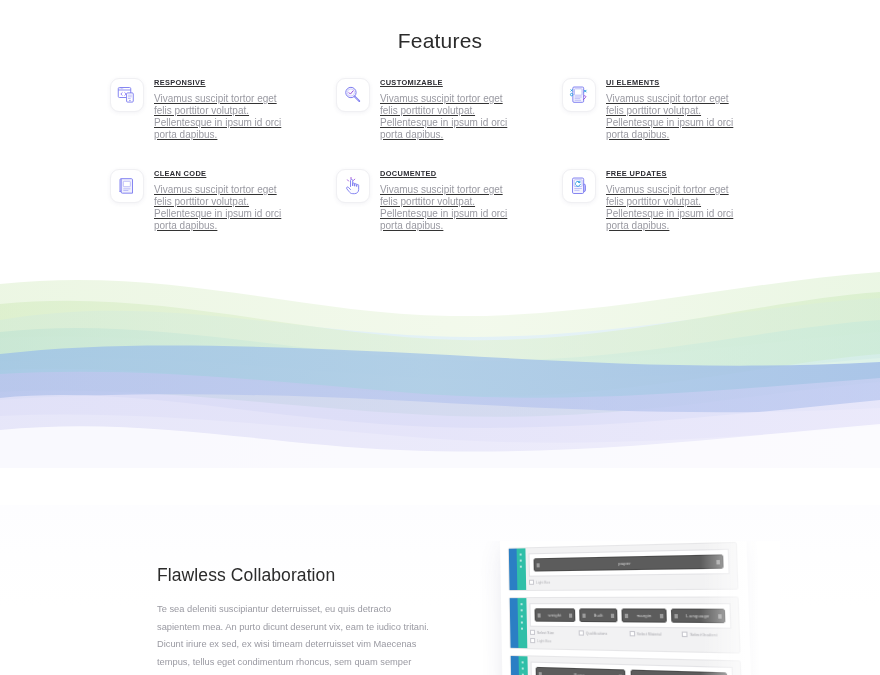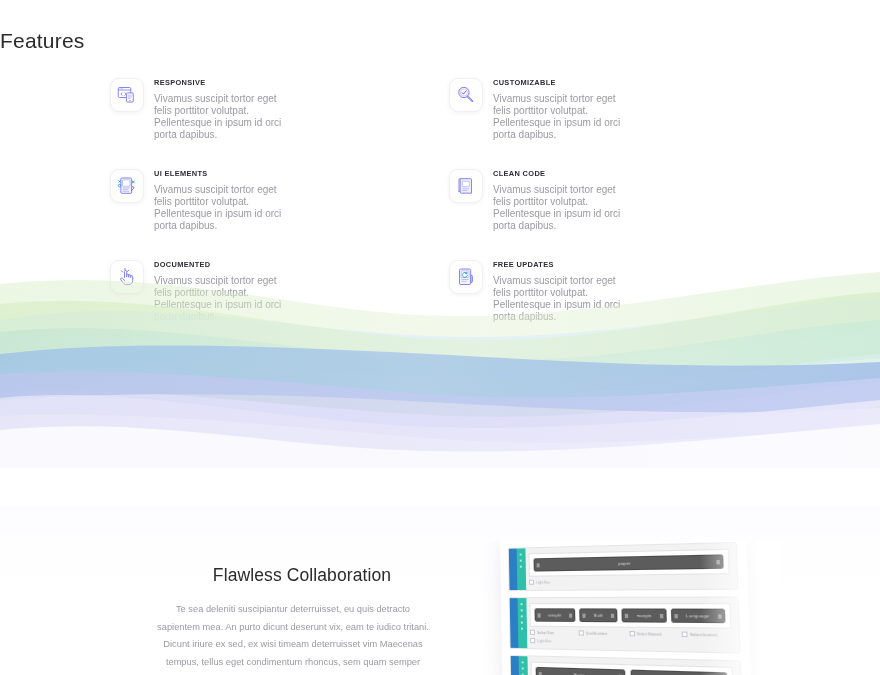--- a/index.html
+++ b/index.html
@@ -29,21 +29,21 @@
   
   .features-section {
     position: absolute;
     top: 0;
     left: 0;
     width: 880px;
     padding-top: 28px;
   }
 
   .features-title {
-    text-align: left;
+    text-align: center;
     font-size: 21px;
     font-weight: 400;
     letter-spacing: 0.2px;
     color: #2b2b2b;
     line-height: 26px;
   }
 
   .features-subtitle {
     margin: 12px auto 0;
     width: 360px;
@@ -51,23 +51,24 @@
     font-size: 10.5px;
     line-height: 16px;
     color: #8b8b93;
     font-weight: 400;
   }
 
   .features-grid {
     margin: 22px auto 0;
     width: 660px;
     display: grid;
-    grid-template-columns: repeat(2, 1fr);
+    grid-template-columns: repeat(3, 1fr);
     column-gap: 18px;
     row-gap: 26px;
+    text-decoration: underline;
   }
 
   .feature {
     display: flex;
     align-items: flex-start;
     gap: 10px;
   }
 
   .feature-icon-box {
     flex: 0 0 auto;
@@ -123,21 +124,20 @@
     left: 0;
     width: 880px;
     height: 170px;
     background: linear-gradient(180deg, #fdfdff 0%, #ffffff 60%);
   }
 
   .collab-inner {
     position: relative;
     width: 880px;
     height: 170px;
-    text-align: center;
   }
 
   .collab-text {
     position: absolute;
     left: 157px;
     top: 58px;
     width: 290px;
   }
 
   .collab-title {

